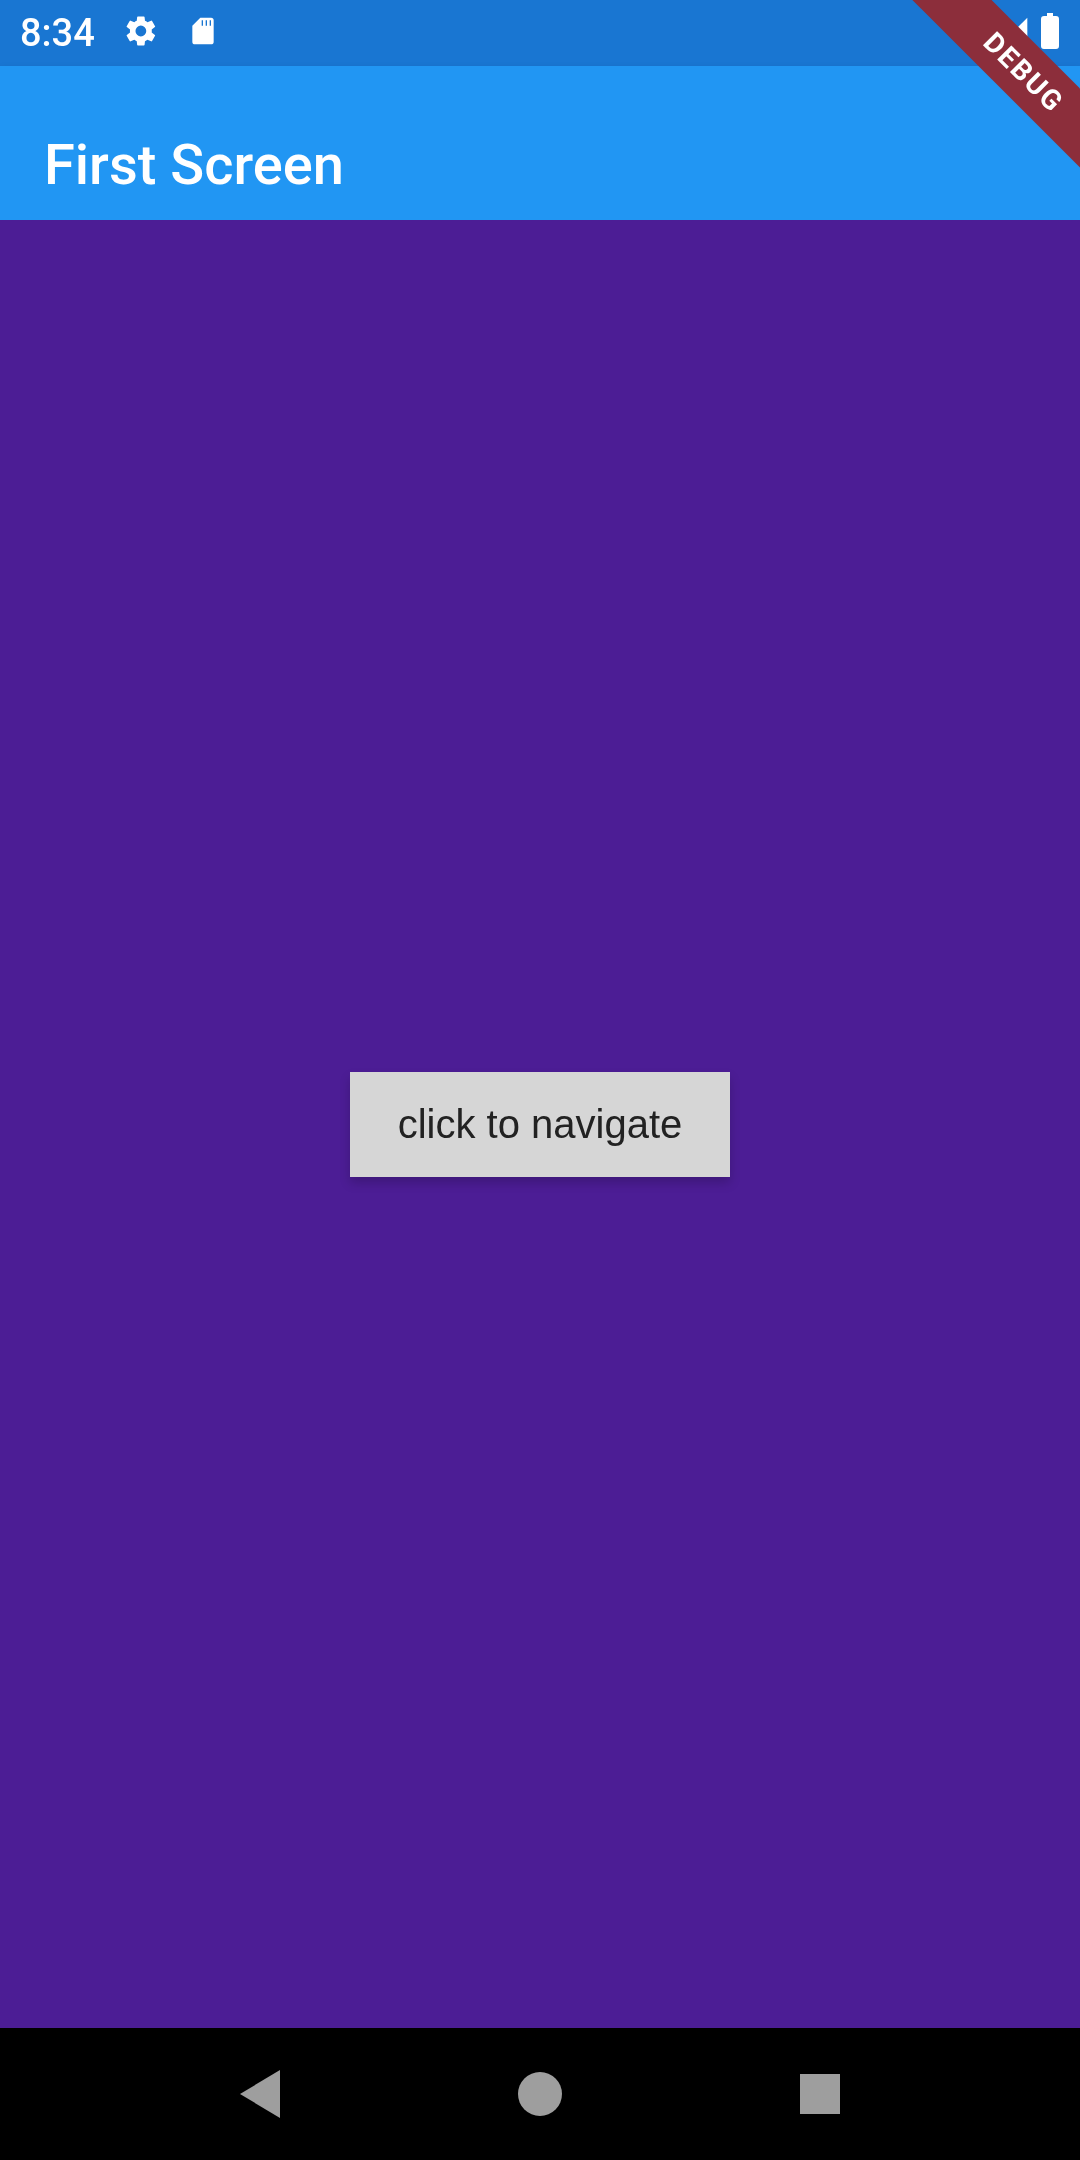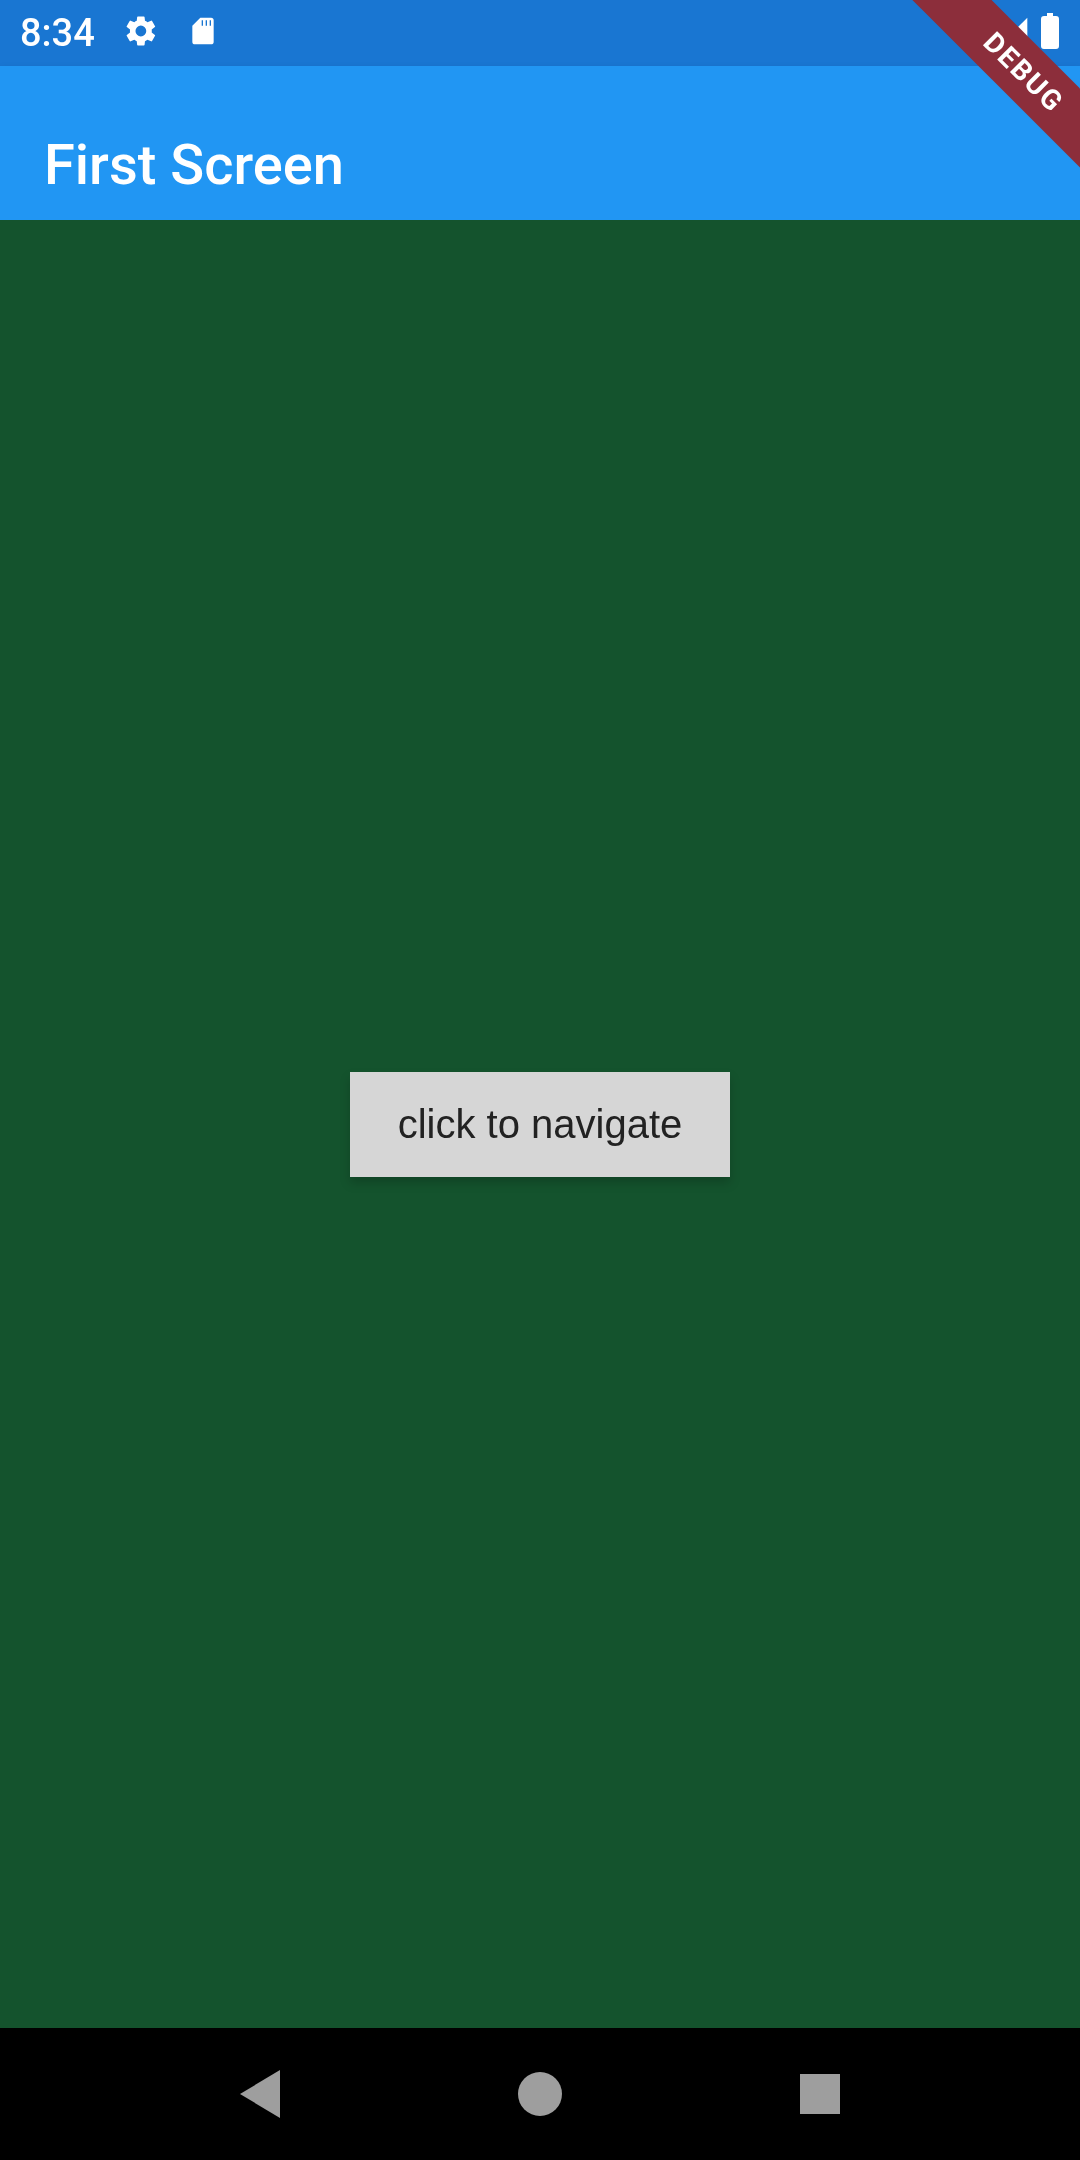--- a/index.html
+++ b/index.html
@@ -38,21 +38,21 @@
     }
     .content {
       position: absolute;
       top: 220px;
       left: 0;
       right: 0;
       bottom: 132px;
       display: flex;
       align-items: center;
       justify-content: center;
-      background: #14532d;
+      background: #4c1d95;
     }
     .nav-button {
       background: #d6d6d6;
       border: none;
       padding: 30px 48px;
       font-size: 40px;
       color: #222;
       box-shadow: 0 6px 10px rgba(0,0,0,0.18);
       cursor: pointer;
     }

